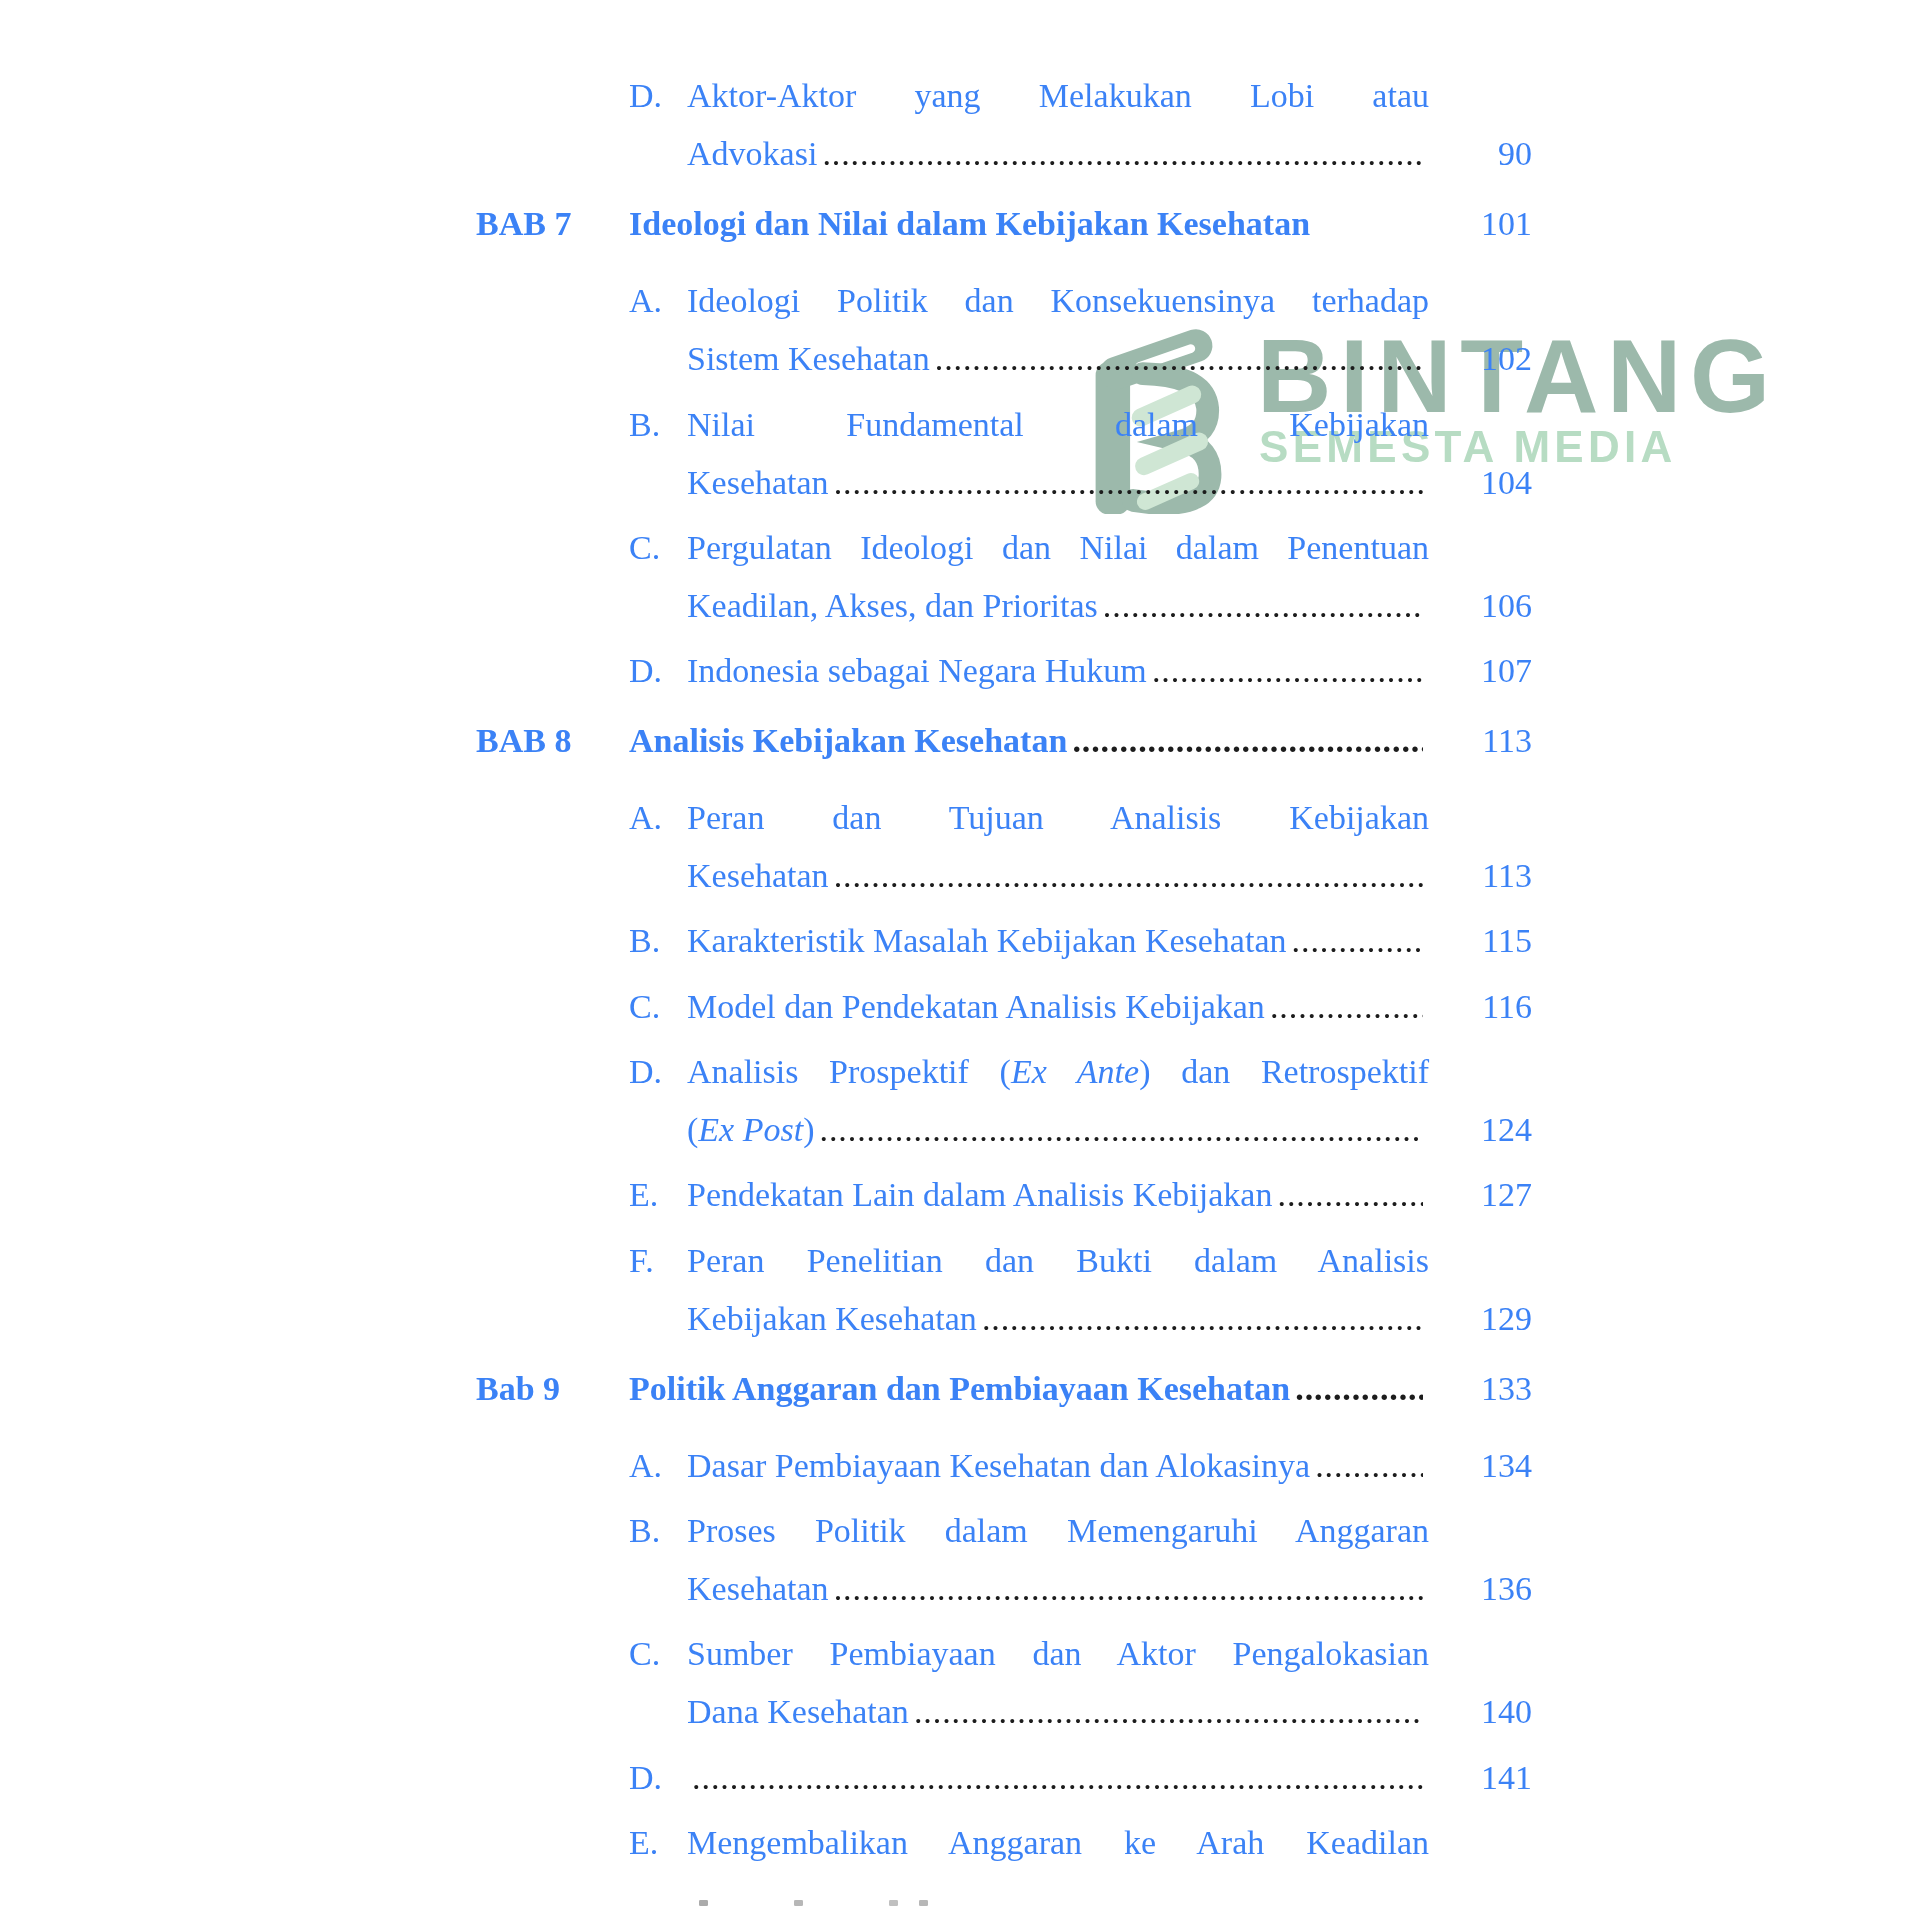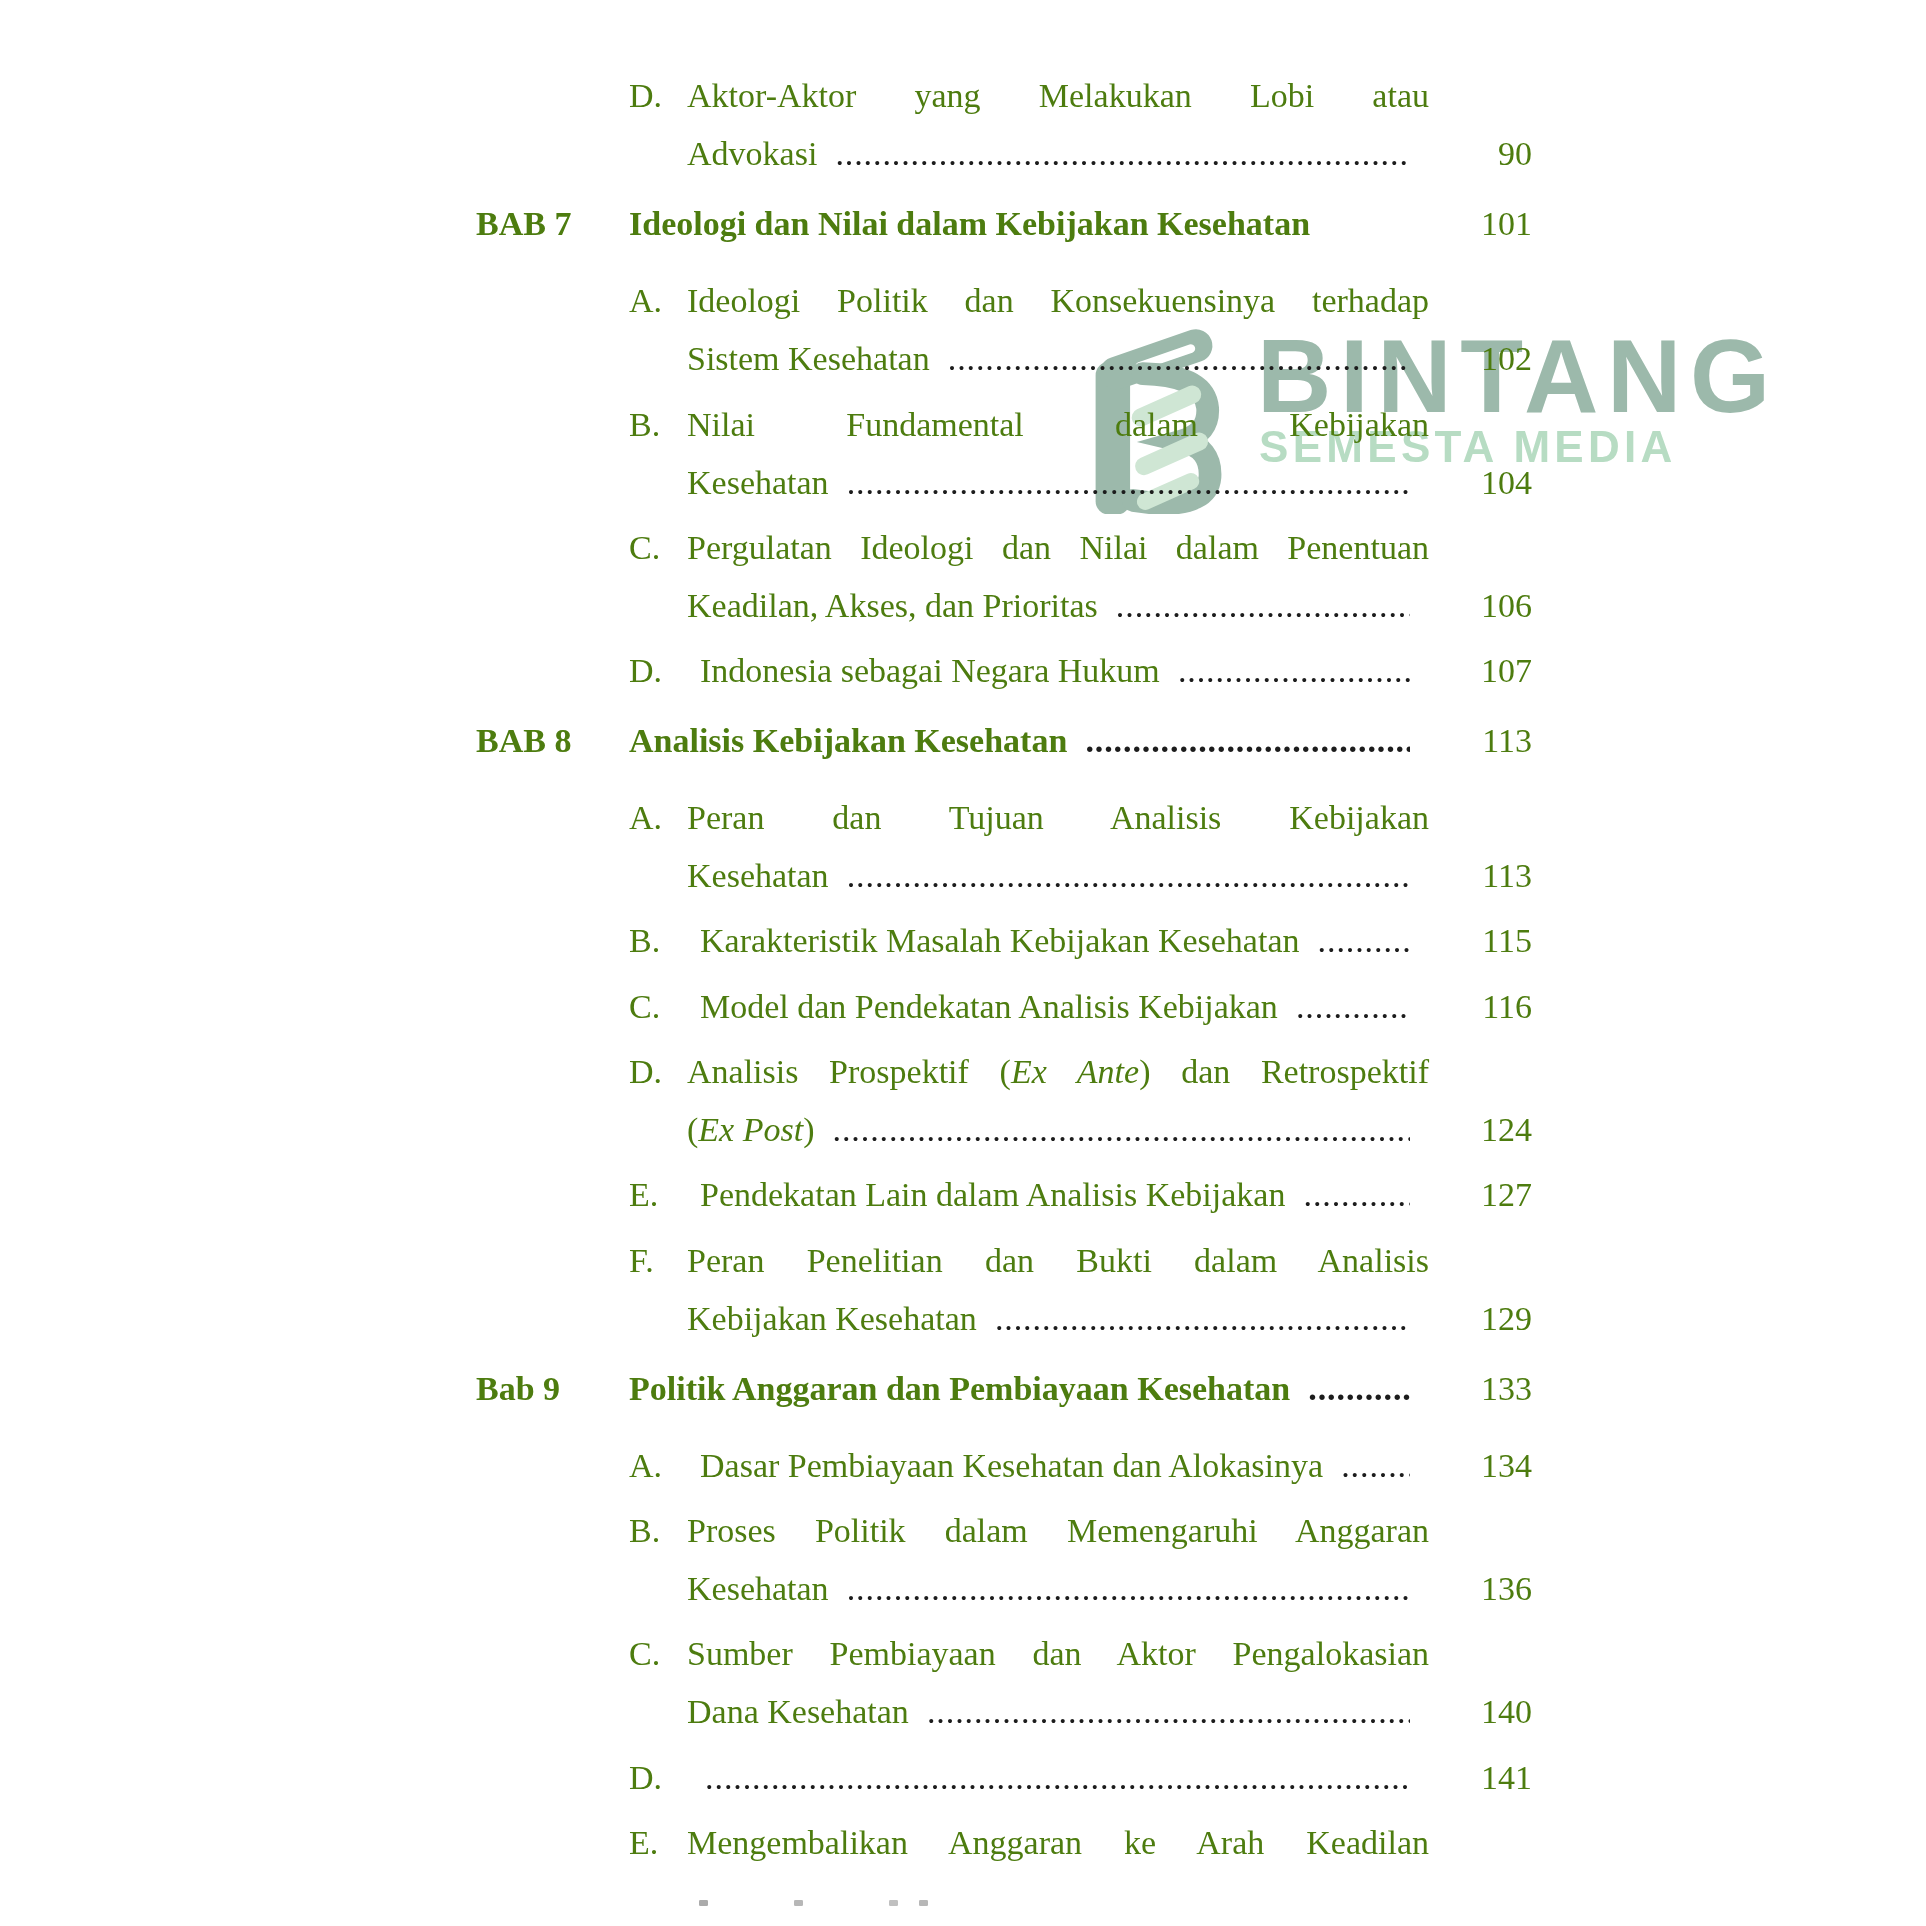--- a/index.html
+++ b/index.html
@@ -18,27 +18,27 @@
   }
   .wm-line2{
     position:absolute;left:172px;top:112px;
     font-family:"Liberation Sans","DejaVu Sans",sans-serif;font-weight:bold;
     font-size:44px;letter-spacing:4.3px;line-height:1;white-space:nowrap;
   }
 
   
   .toc{
     position:absolute;left:464px;top:60px;width:1068px;z-index:1;
-    font-size:34px;line-height:58px;color:#4d7c0f;
+    font-size:34px;line-height:58px;color:#3b82f6;
   }
   .row{position:relative;padding-left:165px;box-sizing:border-box;}
   .row.item{margin-top:7.3px;}
   .row.chapter{margin-top:12px;margin-bottom:19px;font-weight:bold;}
   .row.justify{width:965px;text-align:justify;text-align-last:justify;text-justify:inter-word;}
-  .row.pl{display:flex;align-items:flex-end;width:1068px;gap:13px;}
+  .row.pl{display:flex;align-items:flex-end;width:1068px;}
   .row.cont.pl{padding-left:223px;}
   .letter{display:inline-block;width:58px;}
   .row.pl .letter{flex:0 0 58px;}
   .chap-label{position:absolute;left:12px;top:0;white-space:nowrap;}
   .row.pl .txt{white-space:nowrap;flex:0 0 auto;}
   .it{font-style:italic;}
   .spacer{flex:1 1 auto;}
   .leader{
     flex:1 1 auto;overflow:hidden;white-space:nowrap;
     margin:0 6px 0 5.1px;letter-spacing:0.9px;color:#1c1c1c;

